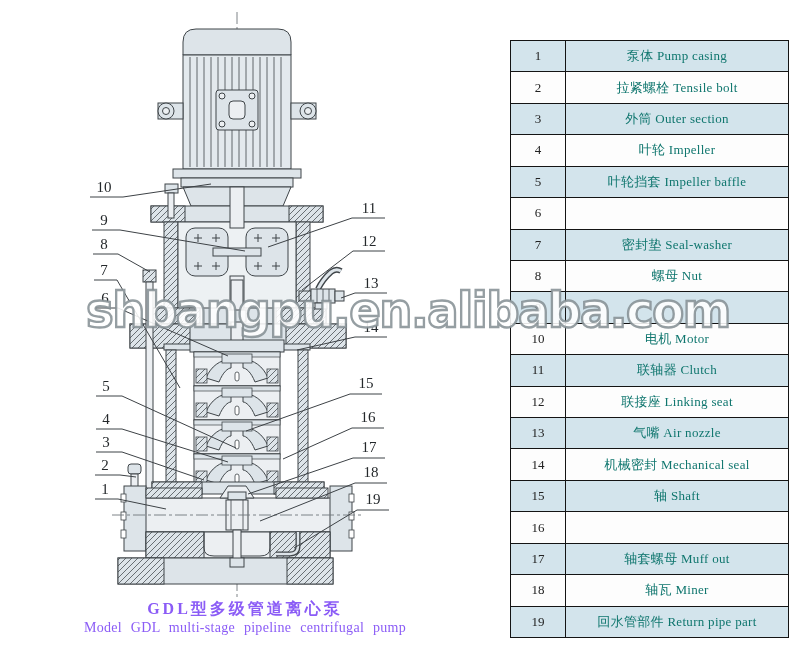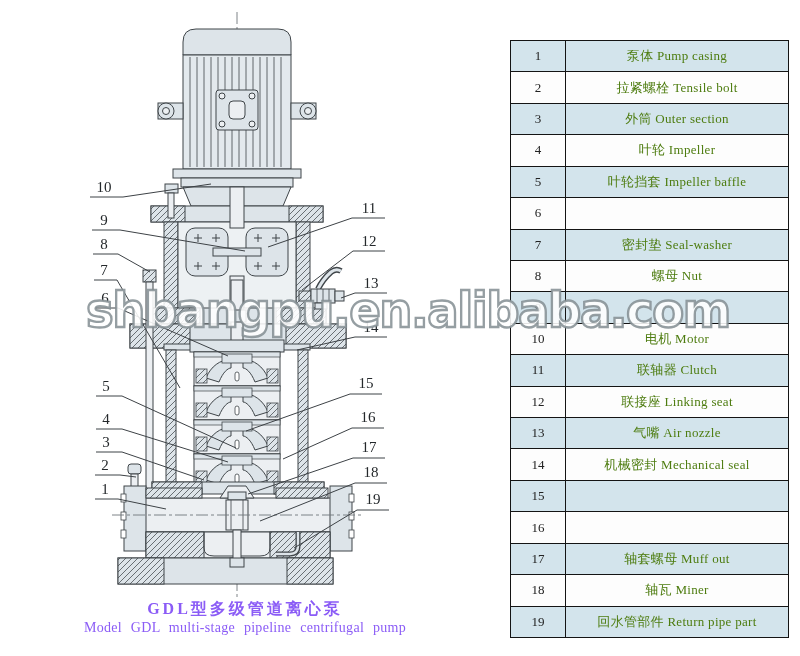--- a/index.html
+++ b/index.html
@@ -11,21 +11,21 @@
   .cap{position:absolute;left:30px;width:430px;text-align:center;color:#8b5cf6;}
   #cap-cn{top:599px;font-size:16px;font-weight:600;letter-spacing:3px;}
   #cap-en{top:620px;font-size:14px;word-spacing:5px;letter-spacing:.3px;}
   
   #parts-table{position:absolute;left:510px;top:40px;width:279px;height:598px;
     border:1.8px solid #141414;box-sizing:border-box;display:flex;flex-direction:column;background:#fdfdfd;}
   .prow{flex:1;display:flex;align-items:stretch;border-top:1.4px solid #141414;}
   .prow:first-child{border-top:none;}
   .pnum{width:54px;border-right:1.4px solid #141414;display:flex;align-items:center;justify-content:center;
         font-size:13px;color:#222;}
-  .plabel{flex:1;display:flex;align-items:center;justify-content:center;font-size:13px;color:#4d7c0f;
+  .plabel{flex:1;display:flex;align-items:center;justify-content:center;font-size:13px;color:#0f766e;
           letter-spacing:.3px;}
   
   #watermark{position:absolute;left:86px;top:286px;z-index:30;white-space:nowrap;
     font-family:"DejaVu Sans",sans-serif;font-weight:700;font-size:48px;line-height:1;
     letter-spacing:-1.5px;transform:scaleX(.97);transform-origin:left top;
     color:rgba(255,255,255,.88);-webkit-text-stroke:2.4px rgba(130,141,146,.85);
     pointer-events:none;}
 </style>
 </head>
 <body>
@@ -291,20 +291,21 @@
       <div class="plabel">气嘴 Air nozzle</div>
     </div>
 
     <div class="prow">
       <div class="pnum">14</div>
       <div class="plabel">机械密封 Mechanical seal</div>
     </div>
 
     <div class="prow" style="background: rgb(211, 228, 236);">
       <div class="pnum">15</div>
+      <div class="plabel">轴 Shaft</div>
     </div>
 
     <div class="prow">
       <div class="pnum">16</div>
     </div>
 
     <div class="prow" style="background: rgb(211, 228, 236);">
       <div class="pnum">17</div>
       <div class="plabel">轴套螺母 Muff out</div>
     </div>

